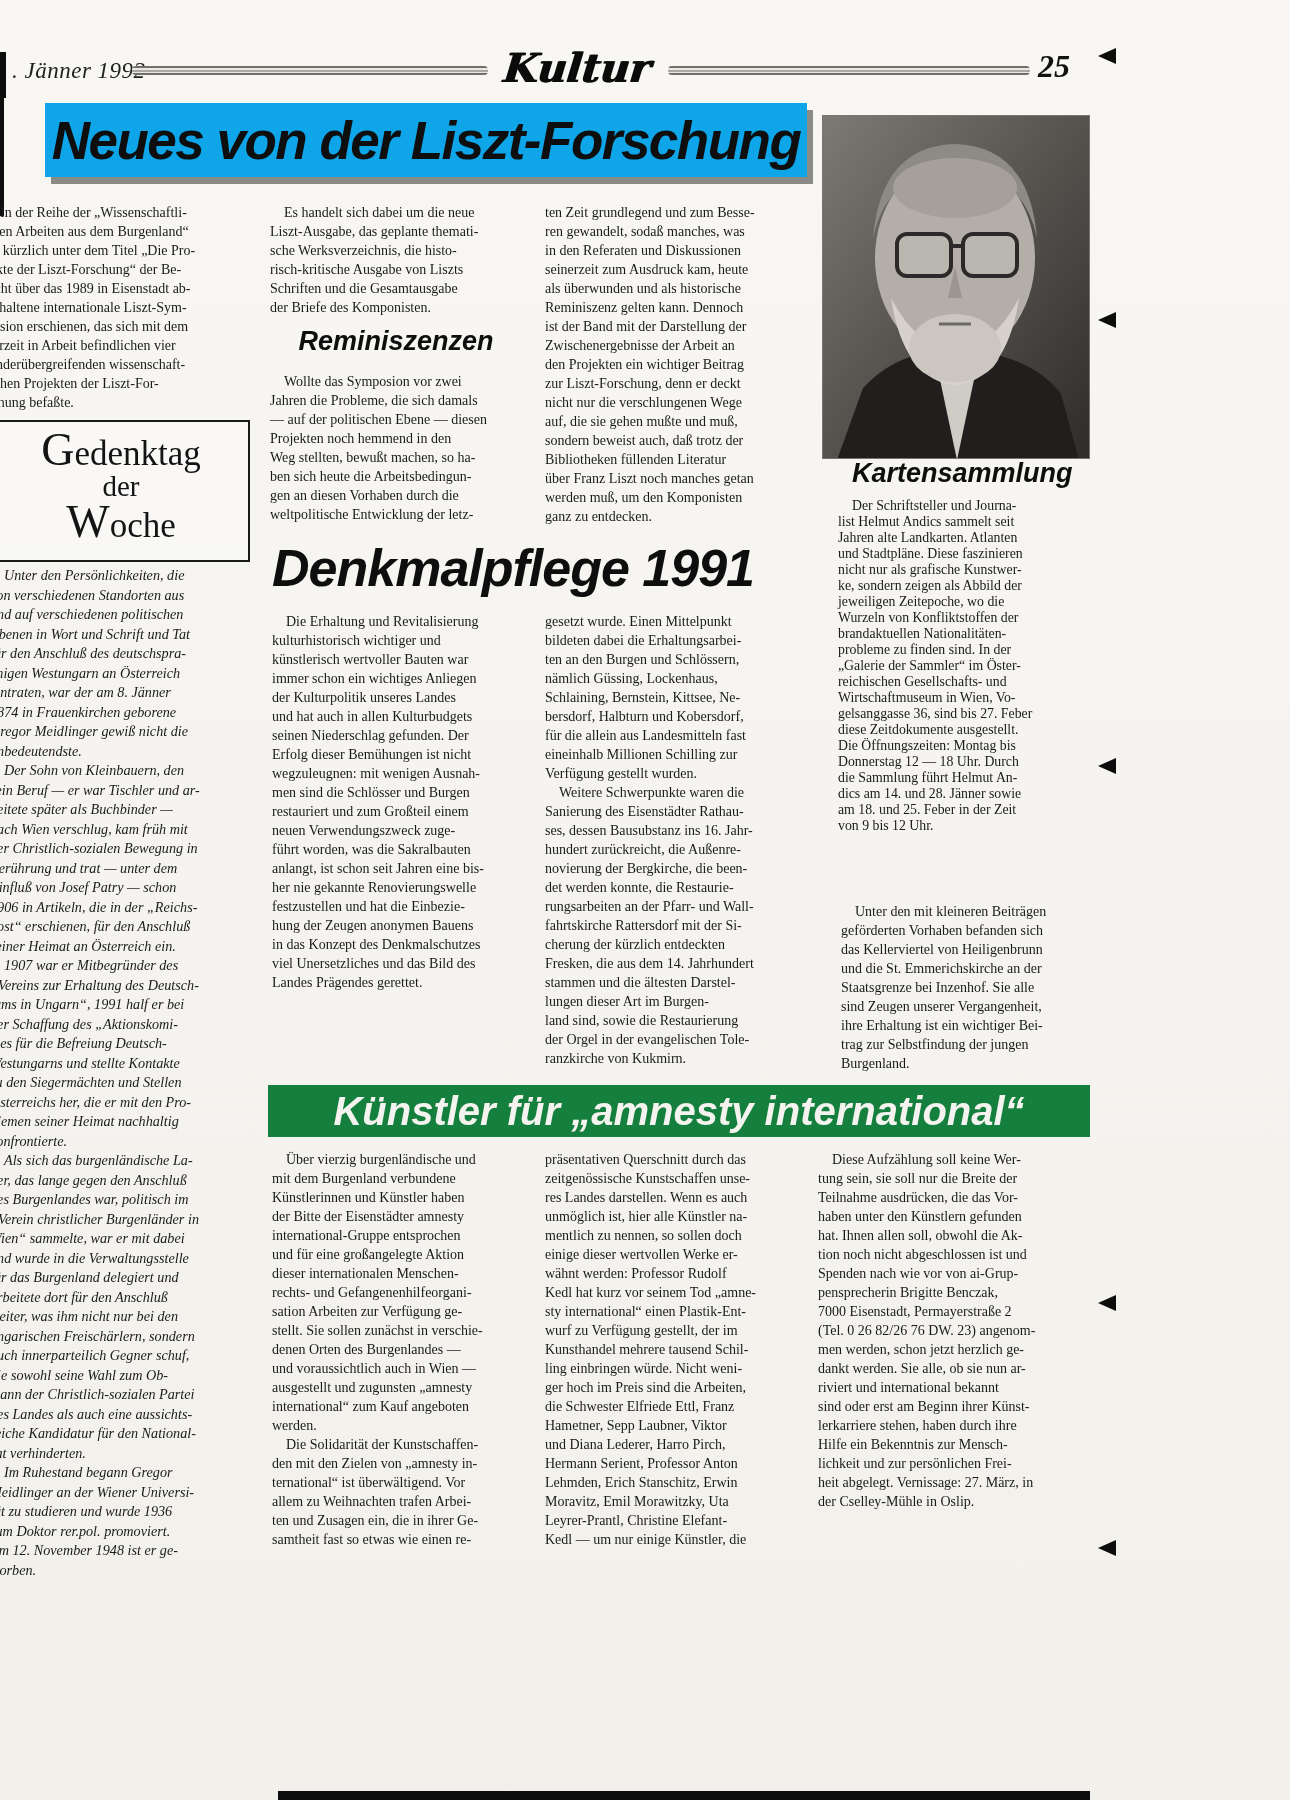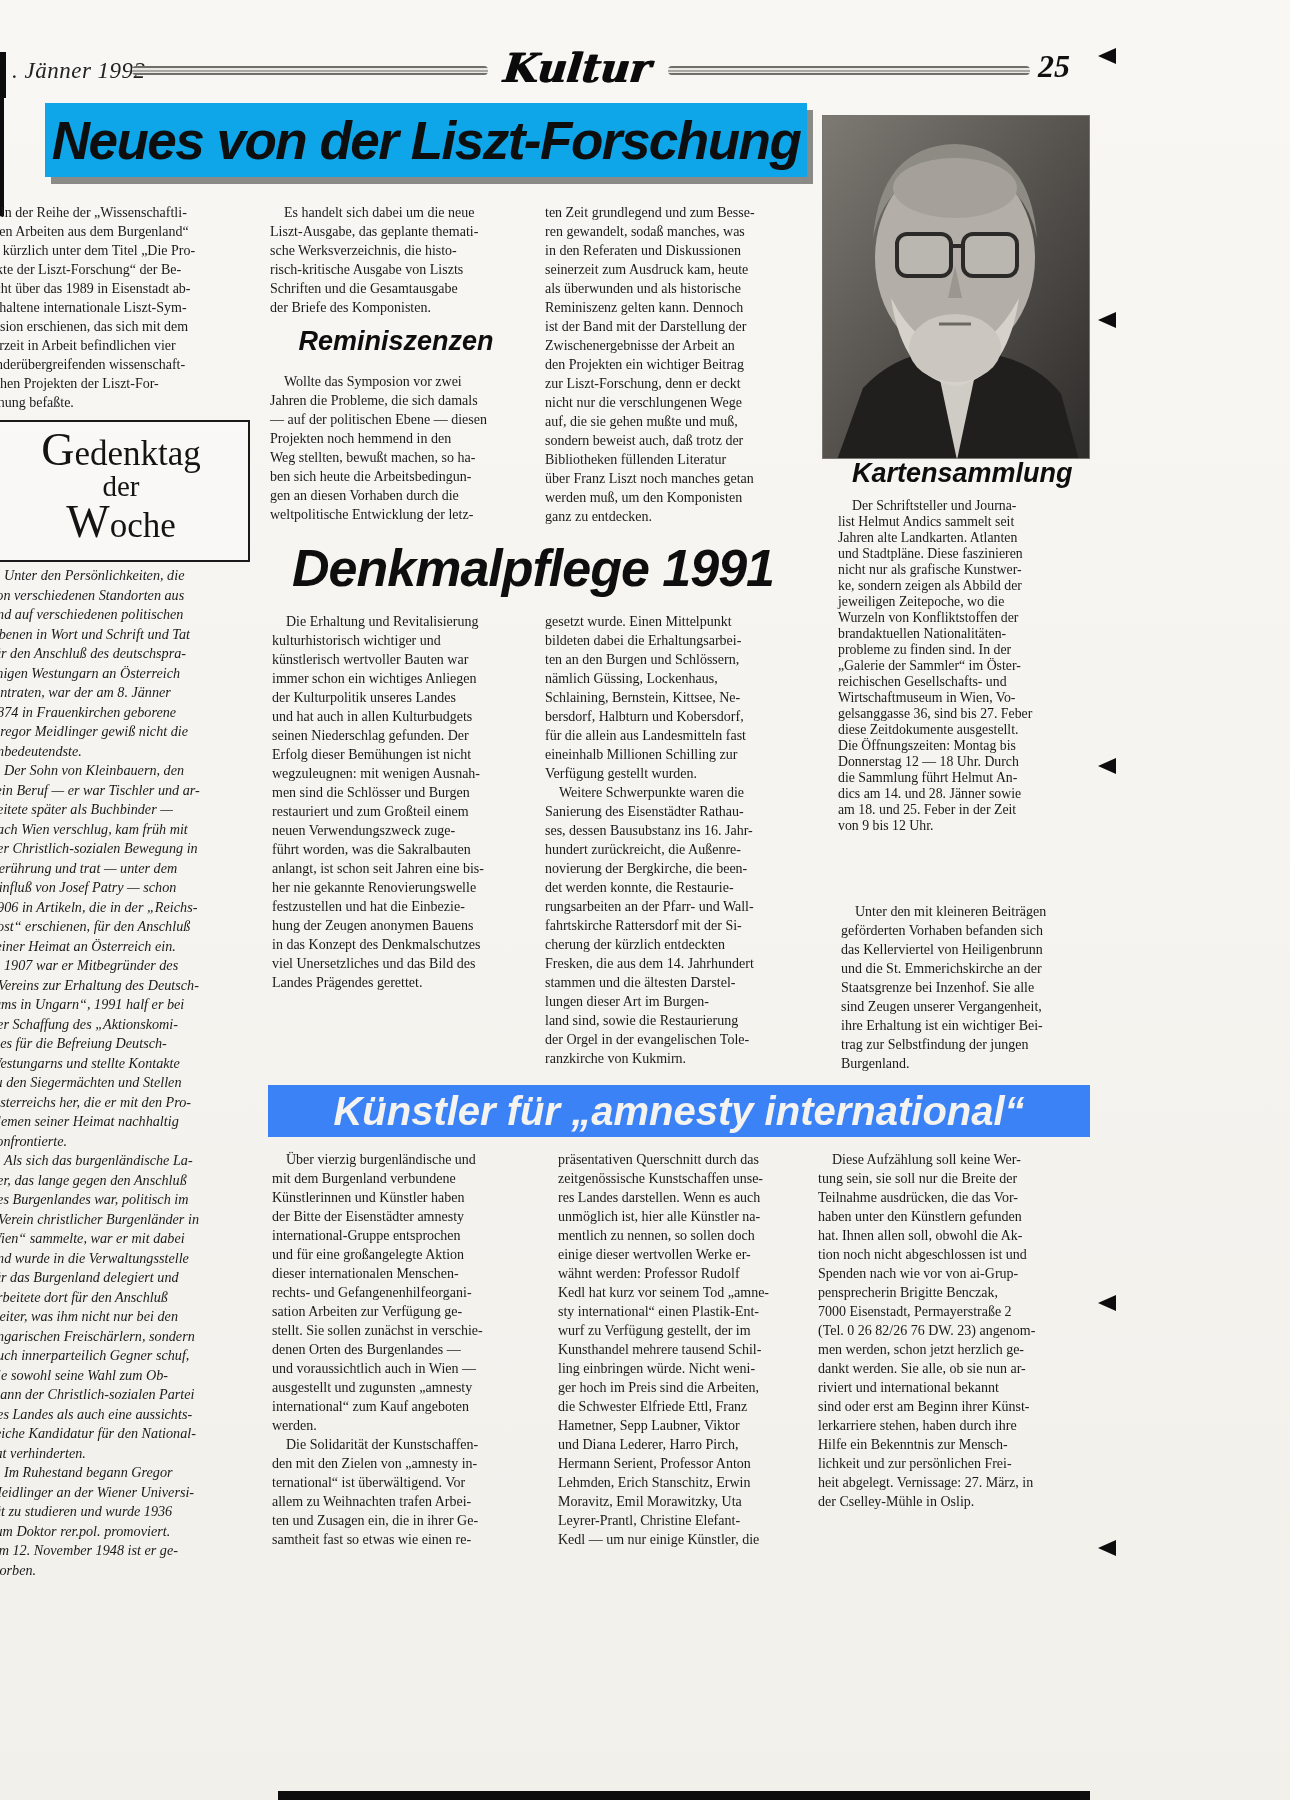--- a/index.html
+++ b/index.html
@@ -14,23 +14,23 @@
         font:italic 700 40px "DejaVu Serif",serif;color:#0b0b0b;transform:skewX(-6deg);
         text-shadow:1.5px 0 0 #0b0b0b}
   .pagenum{position:absolute;left:1038px;top:48px;font:italic 700 32px "Liberation Serif",serif;color:#111}
   .edge{position:absolute;background:#0d0d0d}
   .scan-arrow{position:absolute;width:0;height:0;border-top:8px solid transparent;
         border-bottom:8px solid transparent;border-right:18px solid #0d0d0d}
   
   .hl1{position:absolute;left:45px;top:103px;width:762px;height:74px;display:flex;align-items:center;
        justify-content:center;background:#0ea5e9;box-shadow:6px 7px 0 rgba(30,30,28,.5);
        font:italic 700 53px "Liberation Sans",sans-serif;letter-spacing:-1.5px;color:#0e0e0e;white-space:nowrap}
-  .hl2{position:absolute;left:272px;top:538px;width:522px;text-align:center;
+  .hl2{position:absolute;left:272px;top:538px;width:522px;text-align:left;
        font:italic 700 52px "Liberation Sans",sans-serif;letter-spacing:-1px;color:#0e0e0e;white-space:nowrap}
-  .blackbar{position:absolute;left:268px;top:1085px;width:822px;height:52px;background:#3b82f6;
+  .blackbar{position:absolute;left:268px;top:1085px;width:822px;height:52px;background:#15803d;
        display:flex;align-items:center;justify-content:center;color:#f4f3ef;
        font:italic 700 40px "Liberation Sans",sans-serif;white-space:nowrap}
   .subhead{position:absolute;left:270px;top:326px;width:252px;text-align:center;
        font:italic 700 27px "Liberation Sans",sans-serif;color:#0e0e0e}
   .karten-head{position:absolute;left:852px;top:458px;width:238px;
        font:italic 700 27px "Liberation Sans",sans-serif;color:#0e0e0e}
   
   .col{position:absolute;font-size:14px;line-height:19px;color:#1a1a1a}
   .col p{margin:0;white-space:pre}
   .ind{text-indent:14px}
@@ -307,21 +307,21 @@
 ausgestellt und zugunsten „amnesty
 international“ zum Kauf angeboten
 werden.</p>
     <p class="ind">Die Solidarität der Kunstschaffen-
 den mit den Zielen von „amnesty in-
 ternational“ ist überwältigend. Vor
 allem zu Weihnachten trafen Arbei-
 ten und Zusagen ein, die in ihrer Ge-
 samtheit fast so etwas wie einen re-</p>
   </div>
-  <div class="col" style="left:558px;top:1150px;width:254px">
+  <div class="col" style="left:545px;top:1150px;width:254px">
     <p>präsentativen Querschnitt durch das
 zeitgenössische Kunstschaffen unse-
 res Landes darstellen. Wenn es auch
 unmöglich ist, hier alle Künstler na-
 mentlich zu nennen, so sollen doch
 einige dieser wertvollen Werke er-
 wähnt werden: Professor Rudolf
 Kedl hat kurz vor seinem Tod „amne-
 sty international“ einen Plastik-Ent-
 wurf zu Verfügung gestellt, der im

